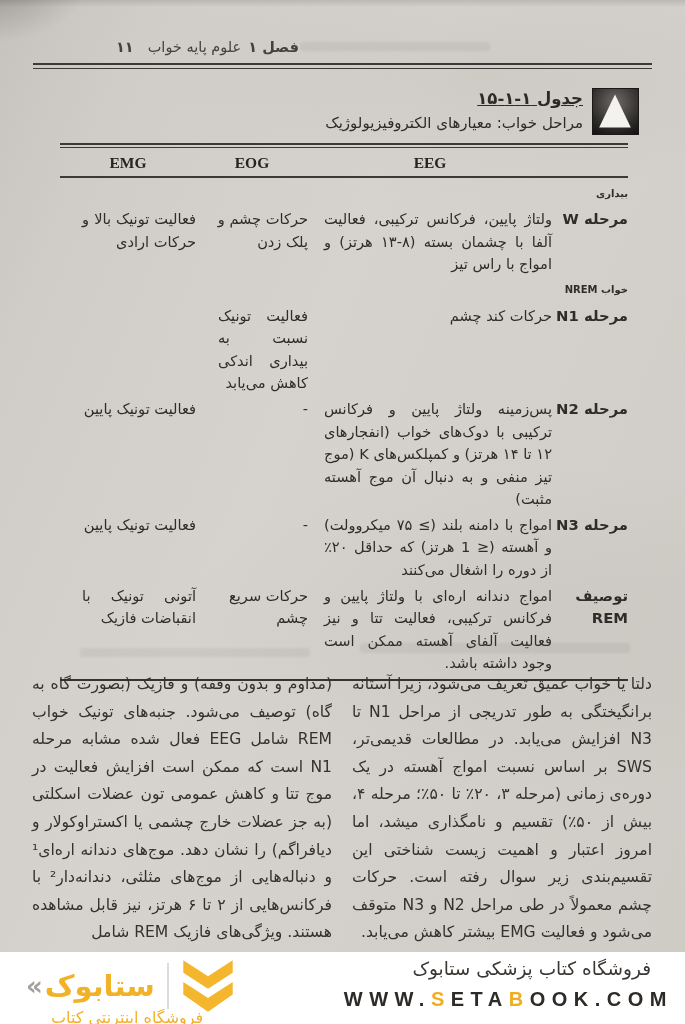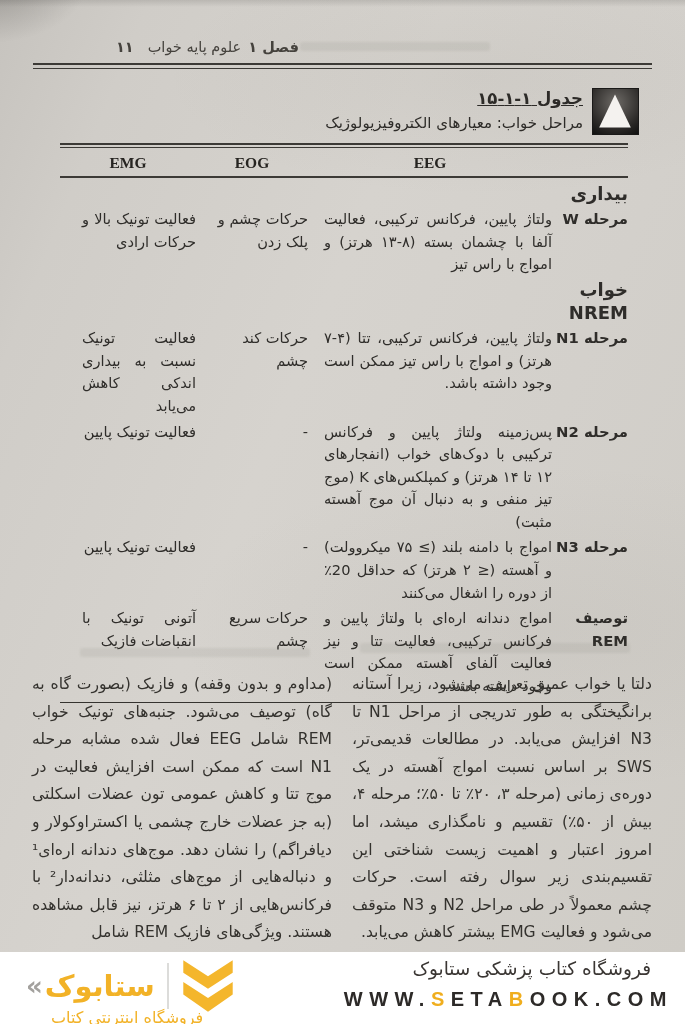--- a/index.html
+++ b/index.html
@@ -40,21 +40,21 @@
           padding:3px 0 4px 0;color:#262421;}
   .t-head span{text-align:center;}
   .hline{height:1.4px;background:#3c3a36;margin-bottom:5px;}
   .t-row{display:grid;grid-template-columns:76px 244px 112px 136px;direction:rtl;
          font-size:14.6px;line-height:22.6px;margin-bottom:3px;}
   .t-row .stage{font-weight:bold;font-size:14.8px;padding-left:2px;}
   .t-row .eeg{text-align:justify;padding-left:16px;}
   .t-row .eog{text-align:right;padding-left:12px;}
   .t-row .emg{text-align:justify;padding-left:2px;margin-left:20px;}
   .t-row.section{margin:2px 0 3px 0;}
-  .t-row.section .stage{font-size:18px;}
+  .t-row.section .stage{font-size:10px;}
   .bline{height:1.8px;background:#35332f;margin-top:4px;}
   
   .col{position:absolute;top:671px;width:300px;font-size:15.6px;line-height:27.6px;
        text-align:justify;color:#34322e;direction:rtl;}
   .col p{margin:0;}
   .col p.indent{text-indent:18px;}
   .col-right{left:352px;height:281px;overflow:hidden;}
   .col-left{left:32px;}
   .ghost{position:absolute;border-radius:3px;background:rgba(110,106,98,.10);filter:blur(1.2px);}
   
@@ -117,35 +117,34 @@
 
       <div class="t-row section">
         <span class="stage">خواب NREM</span>
         <span></span>
           <span></span>
           <span></span>
       </div>
 
       <div class="t-row">
         <span class="stage">مرحله N1</span>
-        <span class="eeg">ولتاژ پایین، فرکانس ترکیبی، تتا (۴-۷ هرتز) و امواج با راس تیز ممکن است وجود داشته باشد.</span>
         <span class="eog">حرکات کند چشم</span>
         <span class="emg">فعالیت تونیک نسبت به بیداری اندکی کاهش می‌یابد</span>
       </div>
 
       <div class="t-row">
         <span class="stage">مرحله N2</span>
         <span class="eeg">پس‌زمینه ولتاژ پایین و فرکانس ترکیبی با دوک‌های خواب (انفجارهای ۱۲ تا ۱۴ هرتز) و کمپلکس‌های K (موج تیز منفی و به دنبال آن موج آهسته مثبت)</span>
         <span class="eog">-</span>
         <span class="emg">فعالیت تونیک پایین</span>
       </div>
 
       <div class="t-row">
         <span class="stage">مرحله N3</span>
-        <span class="eeg">امواج با دامنه بلند (≥ ۷۵ میکروولت) و آهسته (≤ ۲ هرتز) که حداقل 20٪ از دوره را اشغال می‌کنند</span>
+        <span class="eeg">امواج با دامنه بلند (≥ ۷۵ میکروولت) و آهسته (≤ 1 هرتز) که حداقل ۲۰٪ از دوره را اشغال می‌کنند</span>
         <span class="eog">-</span>
         <span class="emg">فعالیت تونیک پایین</span>
       </div>
 
       <div class="t-row">
         <span class="stage">توصیف REM</span>
         <span class="eeg">امواج دندانه اره‌ای با ولتاژ پایین و فرکانس ترکیبی، فعالیت تتا و نیز فعالیت آلفای آهسته ممکن است وجود داشته باشد.</span>
         <span class="eog">حرکات سریع چشم</span>
         <span class="emg">آتونی تونیک با انقباضات فازیک</span>
       </div>

